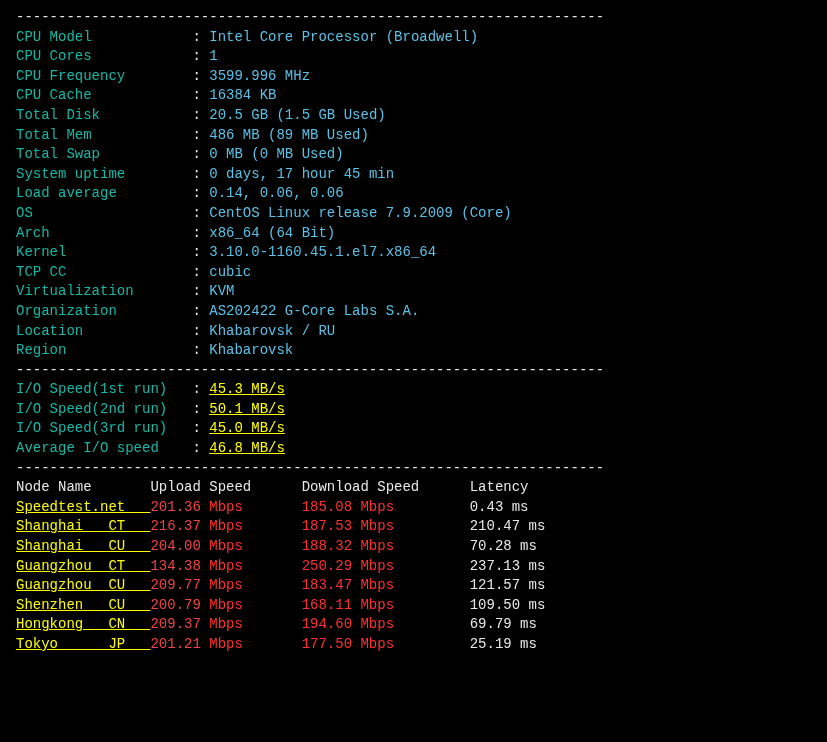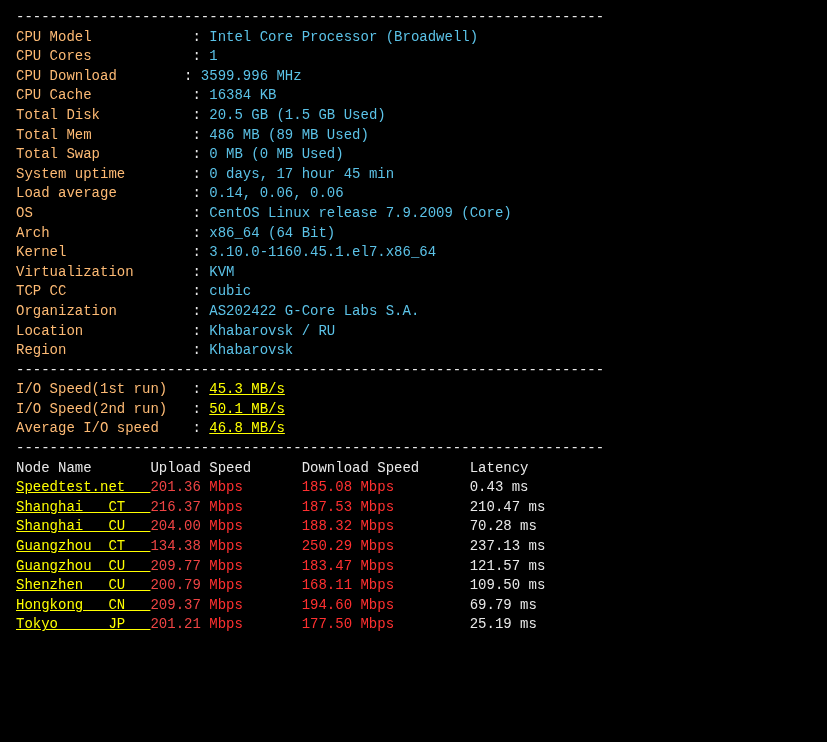--- a/index.html
+++ b/index.html
@@ -16,21 +16,21 @@
     .divider {
       color: #e8e8e8;
       letter-spacing: 0;
       white-space: pre;
       overflow: hidden;
     }
     .row {
       white-space: pre;
     }
     .label {
-      color: #fdba74;
+      color: #14b8a6;
       display: inline-block;
     }
     .sep {
       color: #e8e8e8;
     }
     .val {
       color: #5bc2e7;
     }
     .yellow {
       color: #ffff00;
@@ -47,42 +47,43 @@
     }
   </style>
 </head>
 <body>
 
 <div class="divider">----------------------------------------------------------------------</div>
 
 <div id="sysinfo">
     <div class="row"><span class="label">CPU Model            </span><span class="sep">: </span><span class="val">Intel Core Processor (Broadwell)</span></div>
     <div class="row"><span class="label">CPU Cores            </span><span class="sep">: </span><span class="val">1</span></div>
-    <div class="row"><span class="label">CPU Download        </span><span class="sep">: </span><span class="val">3599.996 MHz</span></div>
+    <div class="row"><span class="label">CPU Frequency        </span><span class="sep">: </span><span class="val">3599.996 MHz</span></div>
     <div class="row"><span class="label">CPU Cache            </span><span class="sep">: </span><span class="val">16384 KB</span></div>
     <div class="row"><span class="label">Total Disk           </span><span class="sep">: </span><span class="val">20.5 GB (1.5 GB Used)</span></div>
     <div class="row"><span class="label">Total Mem            </span><span class="sep">: </span><span class="val">486 MB (89 MB Used)</span></div>
     <div class="row"><span class="label">Total Swap           </span><span class="sep">: </span><span class="val">0 MB (0 MB Used)</span></div>
     <div class="row"><span class="label">System uptime        </span><span class="sep">: </span><span class="val">0 days, 17 hour 45 min</span></div>
     <div class="row"><span class="label">Load average         </span><span class="sep">: </span><span class="val">0.14, 0.06, 0.06</span></div>
     <div class="row"><span class="label">OS                   </span><span class="sep">: </span><span class="val">CentOS Linux release 7.9.2009 (Core)</span></div>
     <div class="row"><span class="label">Arch                 </span><span class="sep">: </span><span class="val">x86_64 (64 Bit)</span></div>
     <div class="row"><span class="label">Kernel               </span><span class="sep">: </span><span class="val">3.10.0-1160.45.1.el7.x86_64</span></div>
+    <div class="row"><span class="label">TCP CC               </span><span class="sep">: </span><span class="val">cubic</span></div>
     <div class="row"><span class="label">Virtualization       </span><span class="sep">: </span><span class="val">KVM</span></div>
-    <div class="row"><span class="label">TCP CC               </span><span class="sep">: </span><span class="val">cubic</span></div>
     <div class="row"><span class="label">Organization         </span><span class="sep">: </span><span class="val">AS202422 G-Core Labs S.A.</span></div>
     <div class="row"><span class="label">Location             </span><span class="sep">: </span><span class="val">Khabarovsk / RU</span></div>
     <div class="row"><span class="label">Region               </span><span class="sep">: </span><span class="val">Khabarovsk</span></div>
   </div>
 
 <div class="divider">----------------------------------------------------------------------</div>
 
 <div id="io">
     <div class="row"><span class="label">I/O Speed(1st run)   </span><span class="sep">: </span><span class="yellow">45.3 MB/s</span></div>
     <div class="row"><span class="label">I/O Speed(2nd run)   </span><span class="sep">: </span><span class="yellow">50.1 MB/s</span></div>
+    <div class="row"><span class="label">I/O Speed(3rd run)   </span><span class="sep">: </span><span class="yellow">45.0 MB/s</span></div>
     <div class="row"><span class="label">Average I/O speed    </span><span class="sep">: </span><span class="yellow">46.8 MB/s</span></div>
   </div>
 
 <div class="divider">----------------------------------------------------------------------</div>
 
 <div class="row"><span class="white">Node Name       </span><span class="white">Upload Speed      </span><span class="white">Download Speed      </span><span class="white">Latency</span></div>
 
 <div id="net">
     <div class="row"><span class="yellow">Speedtest.net   </span><span class="green">201.36 </span><span class="red">Mbps       </span><span class="red">185.08 </span><span class="red">Mbps         </span><span class="white">0.43 ms</span></div>
     <div class="row"><span class="yellow">Shanghai   CT   </span><span class="green">216.37 </span><span class="red">Mbps       </span><span class="red">187.53 </span><span class="red">Mbps         </span><span class="white">210.47 ms</span></div>

